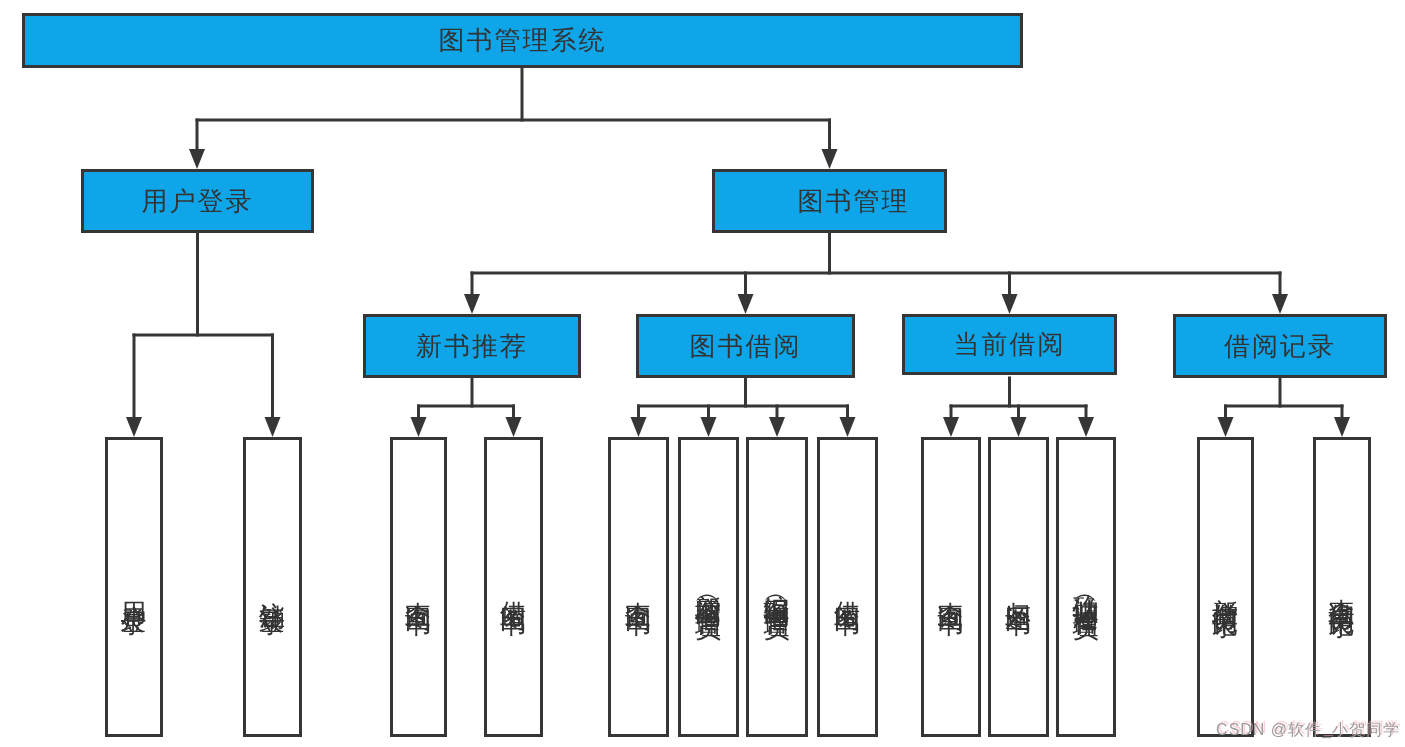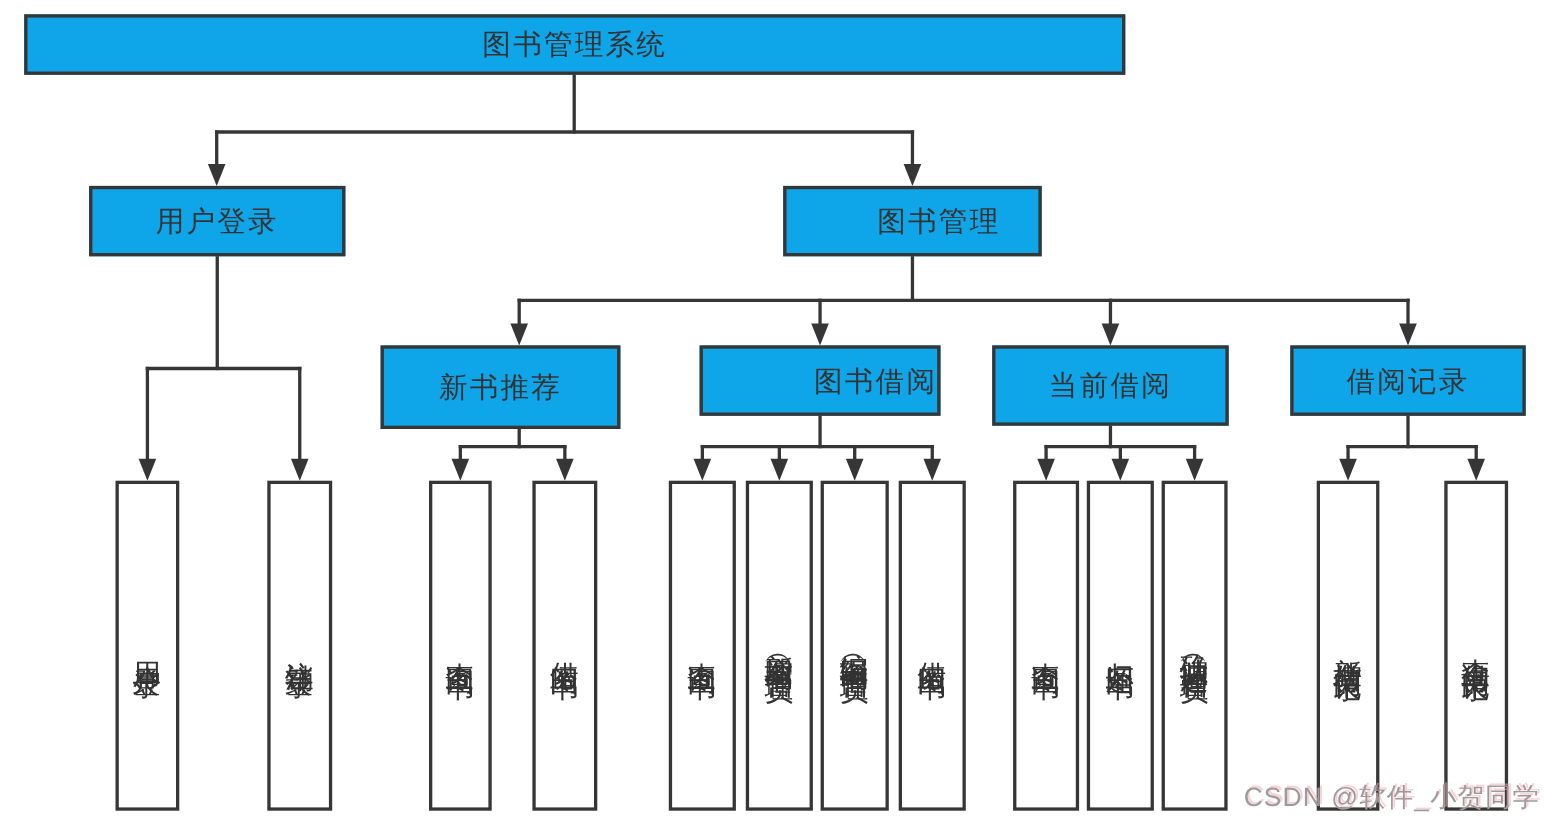--- a/index.html
+++ b/index.html
@@ -32,21 +32,21 @@
   }
   .leaf .vtext{
     writing-mode:vertical-rl;
     text-orientation:mixed;
     letter-spacing:3px;
     line-height:1;
   }
   .watermark{
     position:absolute;
     right:5px;bottom:6px;
-    font-size:24px;
+    font-size:16px;
     color:#9b9b9b;
     text-shadow:2px -2px 0 rgba(248,170,180,0.55);
     letter-spacing:1px;
     white-space:nowrap;
   }
 </style>
 </head>
 <body>
 
 <svg id="connector-layer" width="1405" height="747" viewBox="0 0 1405 747" aria-hidden="true">
@@ -119,27 +119,27 @@
   <span>图书管理系统</span>
 </div>
 
 <div class="node" style="left:81px;top:169px;width:233px;height:64px;">
   <span>用户登录</span>
 </div>
 <div class="node" style="left:712px;top:169px;width:235px;height:64px;padding-left:48px;">
   <span>图书管理</span>
 </div>
 
-<div class="node" style="left:346px;top:314px;width:218px;height:76px;">
+<div class="node" style="left:363px;top:314px;width:218px;height:64px;">
   <span>新书推荐</span>
 </div>
-<div class="node" style="left:636px;top:314px;width:219px;height:64px;justify-content:flex-end;">
+<div class="node" style="left:636px;top:314px;width:219px;height:64px;">
   <span>图书借阅</span>
 </div>
-<div class="node" style="left:902px;top:314px;width:215px;height:73px;">
+<div class="node" style="left:902px;top:314px;width:215px;height:61px;">
   <span>当前借阅</span>
 </div>
 <div class="node" style="left:1173px;top:314px;width:214px;height:64px;align-items:center;">
   <span>借阅记录</span>
 </div>
 
 <div class="leaf" style="left:105px;top:437px;width:58px;height:300px;">
   <span class="vtext">用户登录</span>
 </div>
 <div class="leaf" style="left:243px;top:437px;width:59px;height:300px;">

